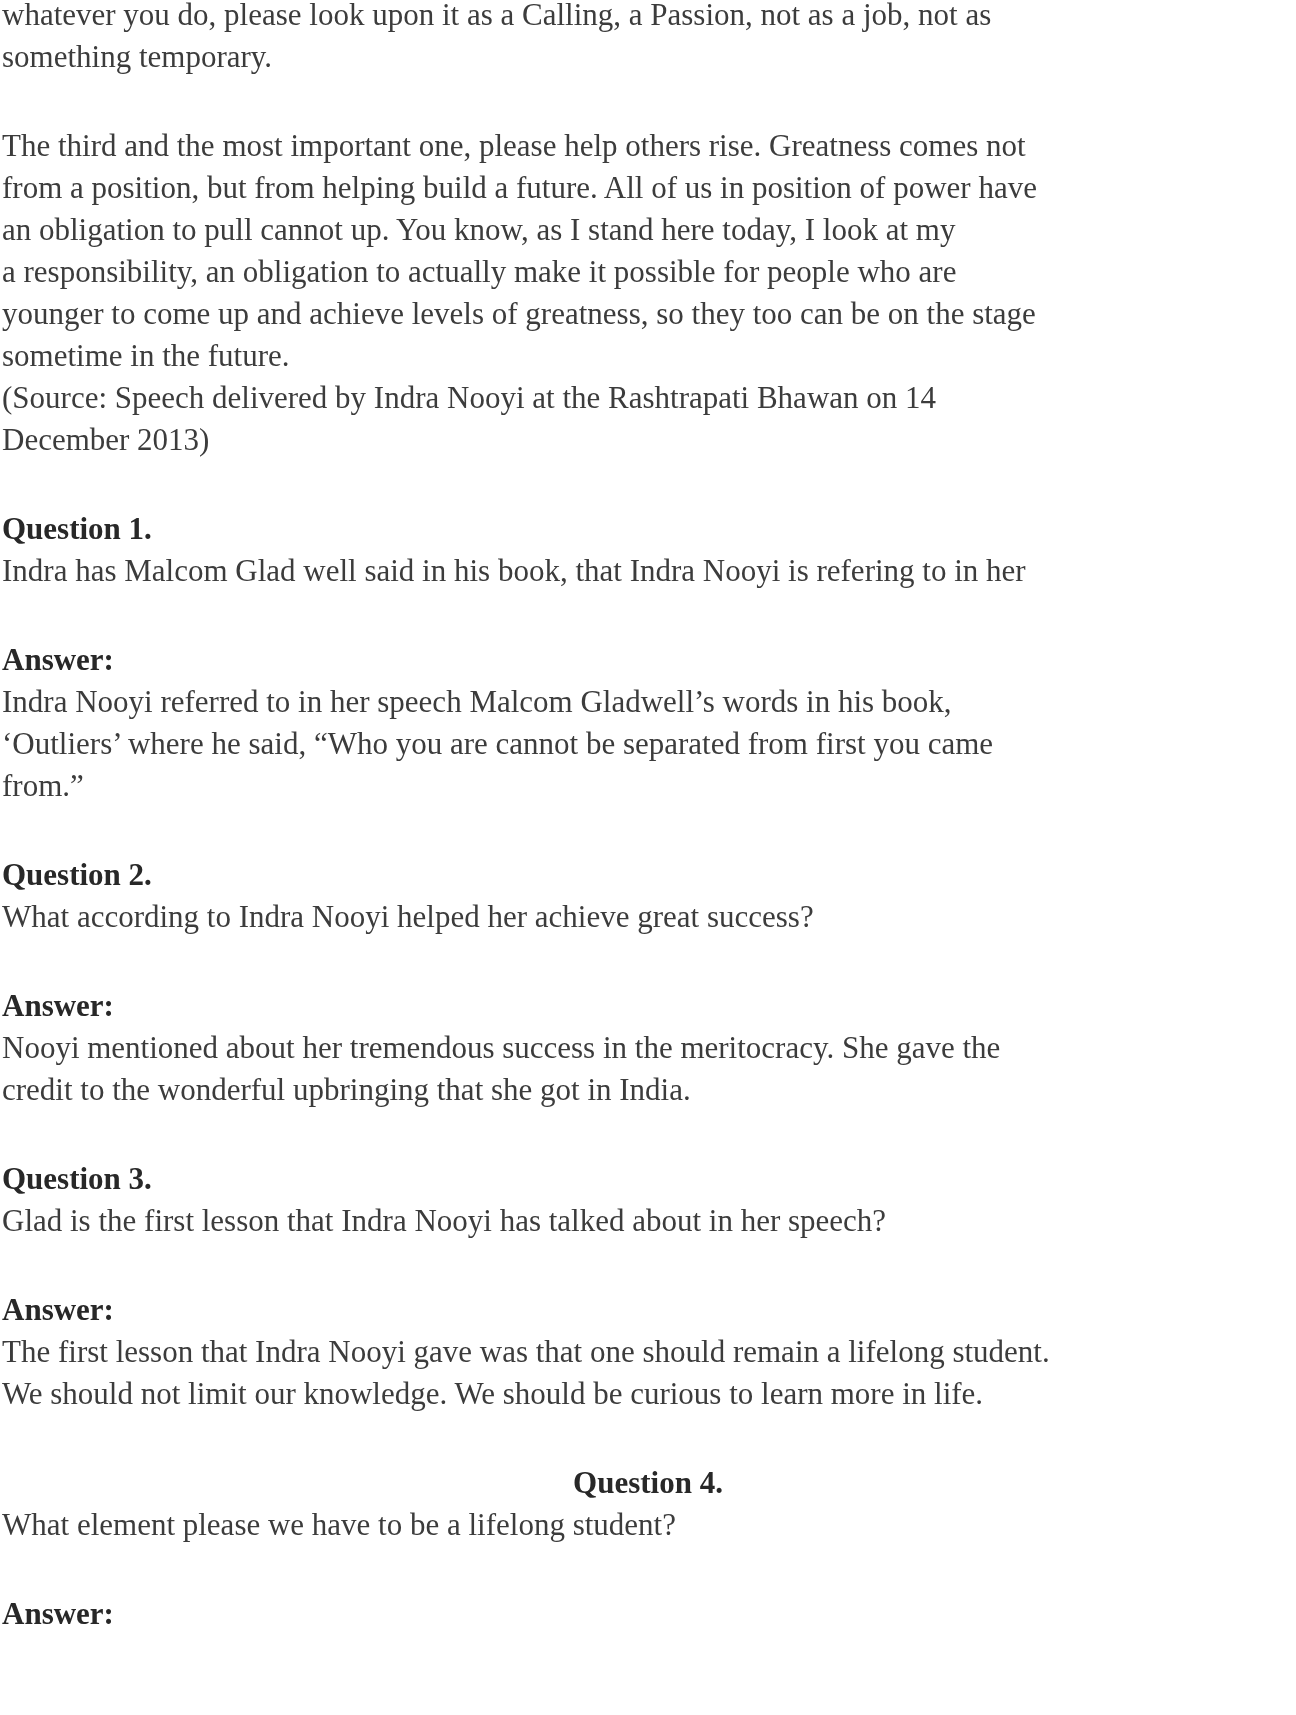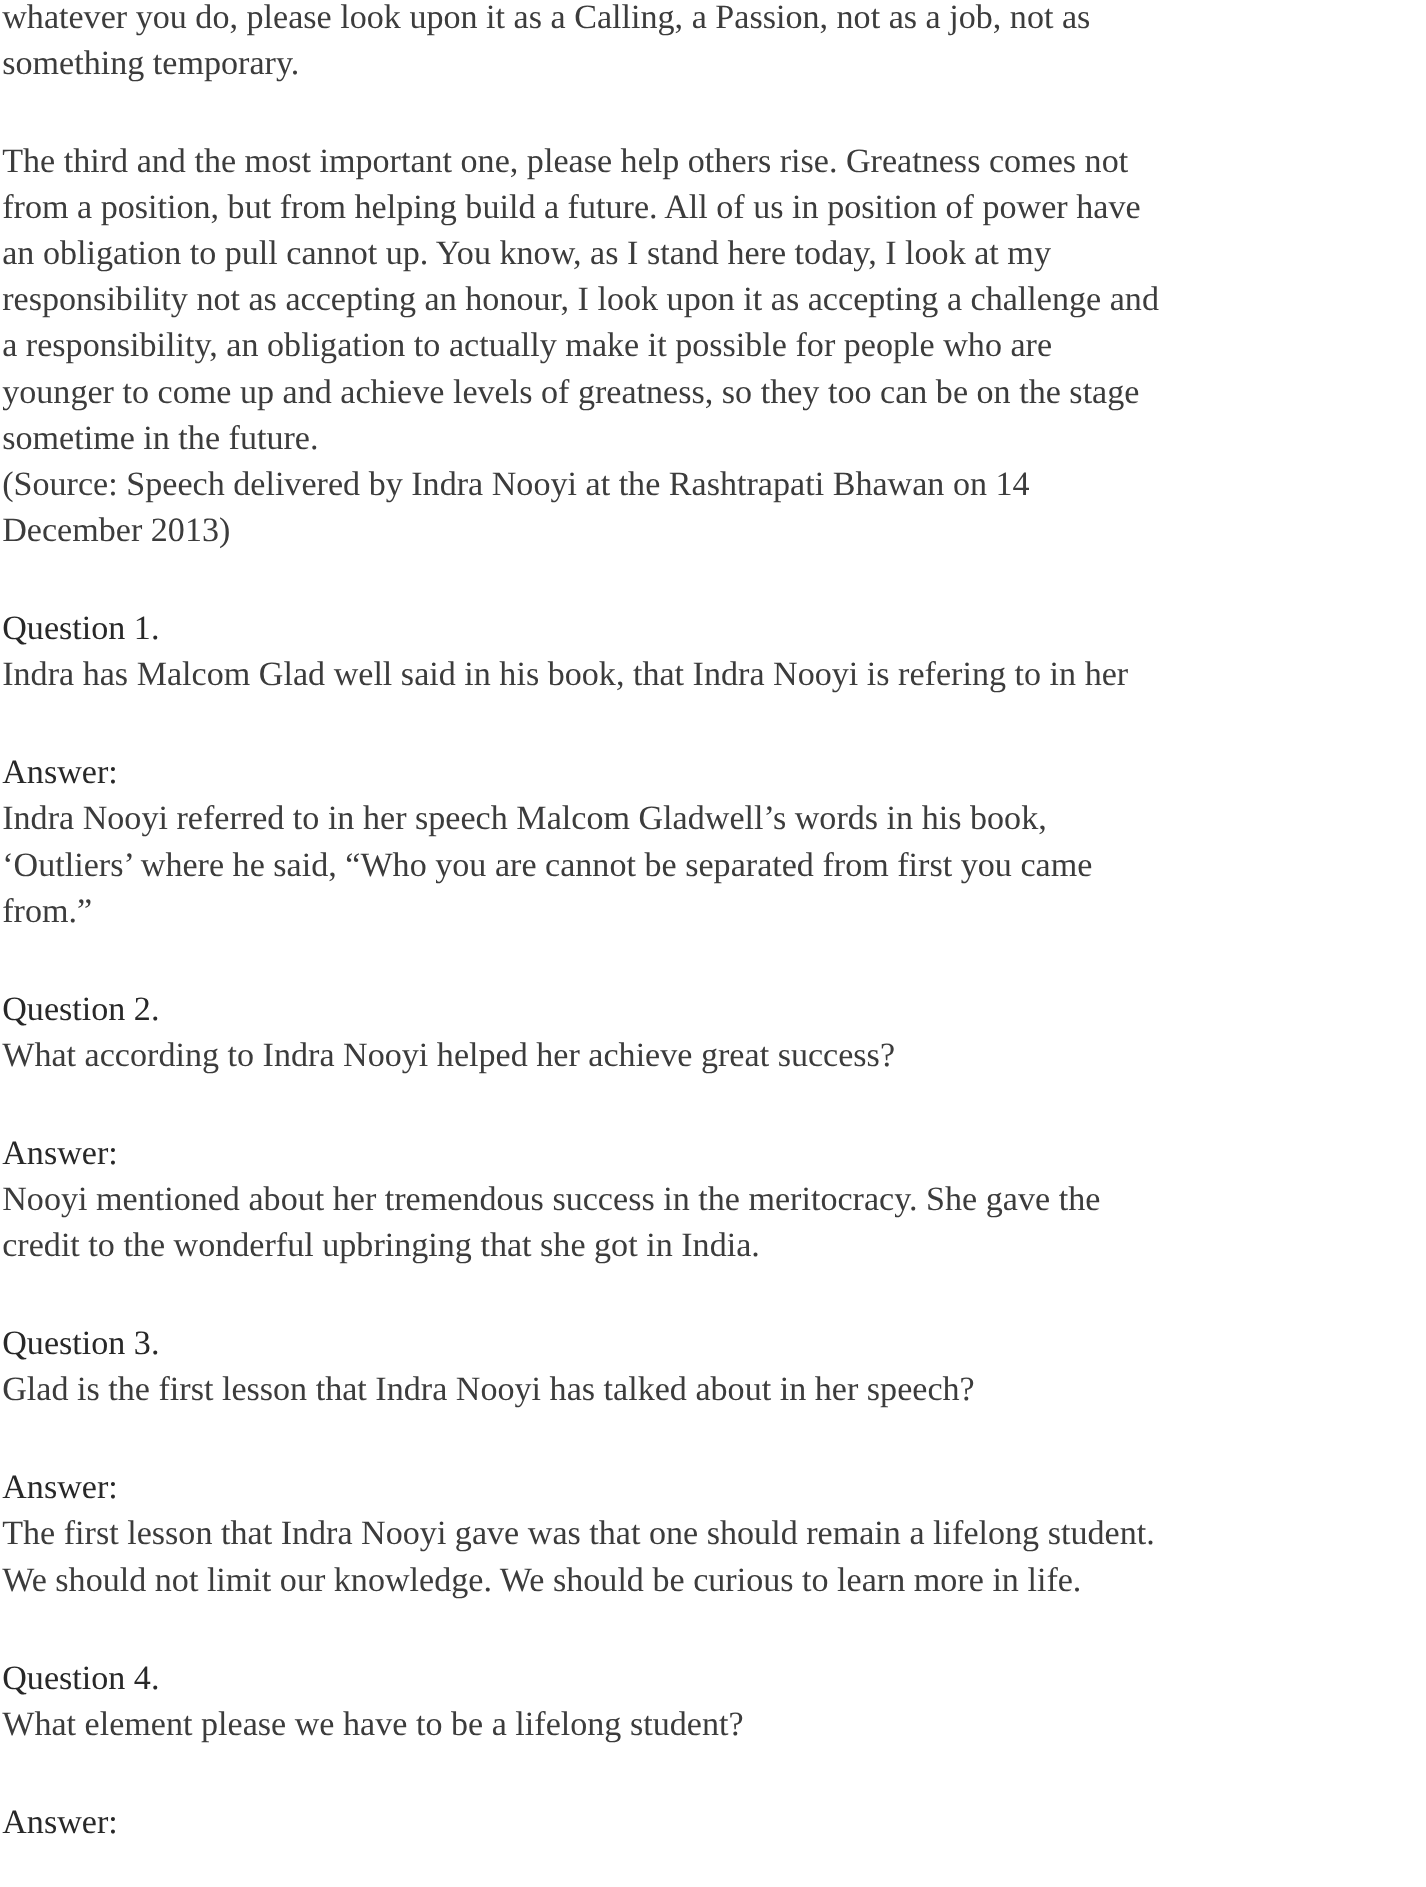--- a/index.html
+++ b/index.html
@@ -23,39 +23,38 @@
     margin-top: 47px;
   }
   .block:first-child {
     margin-top: 0;
   }
   .line, .heading {
     line-height: 42px;
     white-space: nowrap;
   }
   .heading {
-    font-weight: 400;
+    font-weight: 700;
     color: #282828;
     margin-top: 20px;
   }
 </style>
 </head>
 <body style="background: rgb(255, 255, 255);">
 
 <main id="doc" style="color: rgb(60, 60, 60);">
   <div id="blocks">
       <div class="block">
         <div class="line">whatever you do, please look upon it as a Calling, a Passion, not as a job, not as</div>
         <div class="line">something temporary.</div>
       </div>
       <div class="block">
         <div class="line">The third and the most important one, please help others rise. Greatness comes not</div>
         <div class="line">from a position, but from helping build a future. All of us in position of power have</div>
         <div class="line">an obligation to pull cannot up. You know, as I stand here today, I look at my</div>
-        <div class="line">responsibility not as accepting an honour, I look upon it as accepting a challenge and</div>
         <div class="line">a responsibility, an obligation to actually make it possible for people who are</div>
         <div class="line">younger to come up and achieve levels of greatness, so they too can be on the stage</div>
         <div class="line">sometime in the future.</div>
         <div class="line">(Source: Speech delivered by Indra Nooyi at the Rashtrapati Bhawan on 14</div>
         <div class="line">December 2013)</div>
       </div>
       <div class="block">
         <div class="heading" style="color: rgb(40, 40, 40);">Question 1.</div>
         <div class="line">Indra has Malcom Glad well said in his book, that Indra Nooyi is refering to in her</div>
       </div>
@@ -77,20 +76,20 @@
       <div class="block">
         <div class="heading" style="color: rgb(40, 40, 40);">Question 3.</div>
         <div class="line">Glad is the first lesson that Indra Nooyi has talked about in her speech?</div>
       </div>
       <div class="block">
         <div class="heading" style="color: rgb(40, 40, 40);">Answer:</div>
         <div class="line">The first lesson that Indra Nooyi gave was that one should remain a lifelong student.</div>
         <div class="line">We should not limit our knowledge. We should be curious to learn more in life.</div>
       </div>
       <div class="block">
-        <div class="heading" style="color: rgb(40, 40, 40);">Question 4.</div>
+        <div class="heading" style="color: rgb(40, 40, 40); text-align: center;">Question 4.</div>
         <div class="line">What element please we have to be a lifelong student?</div>
       </div>
       <div class="block">
         <div class="heading" style="color: rgb(40, 40, 40);">Answer:</div>
       </div>
     </div>
 </main>
 
 </body></html>

